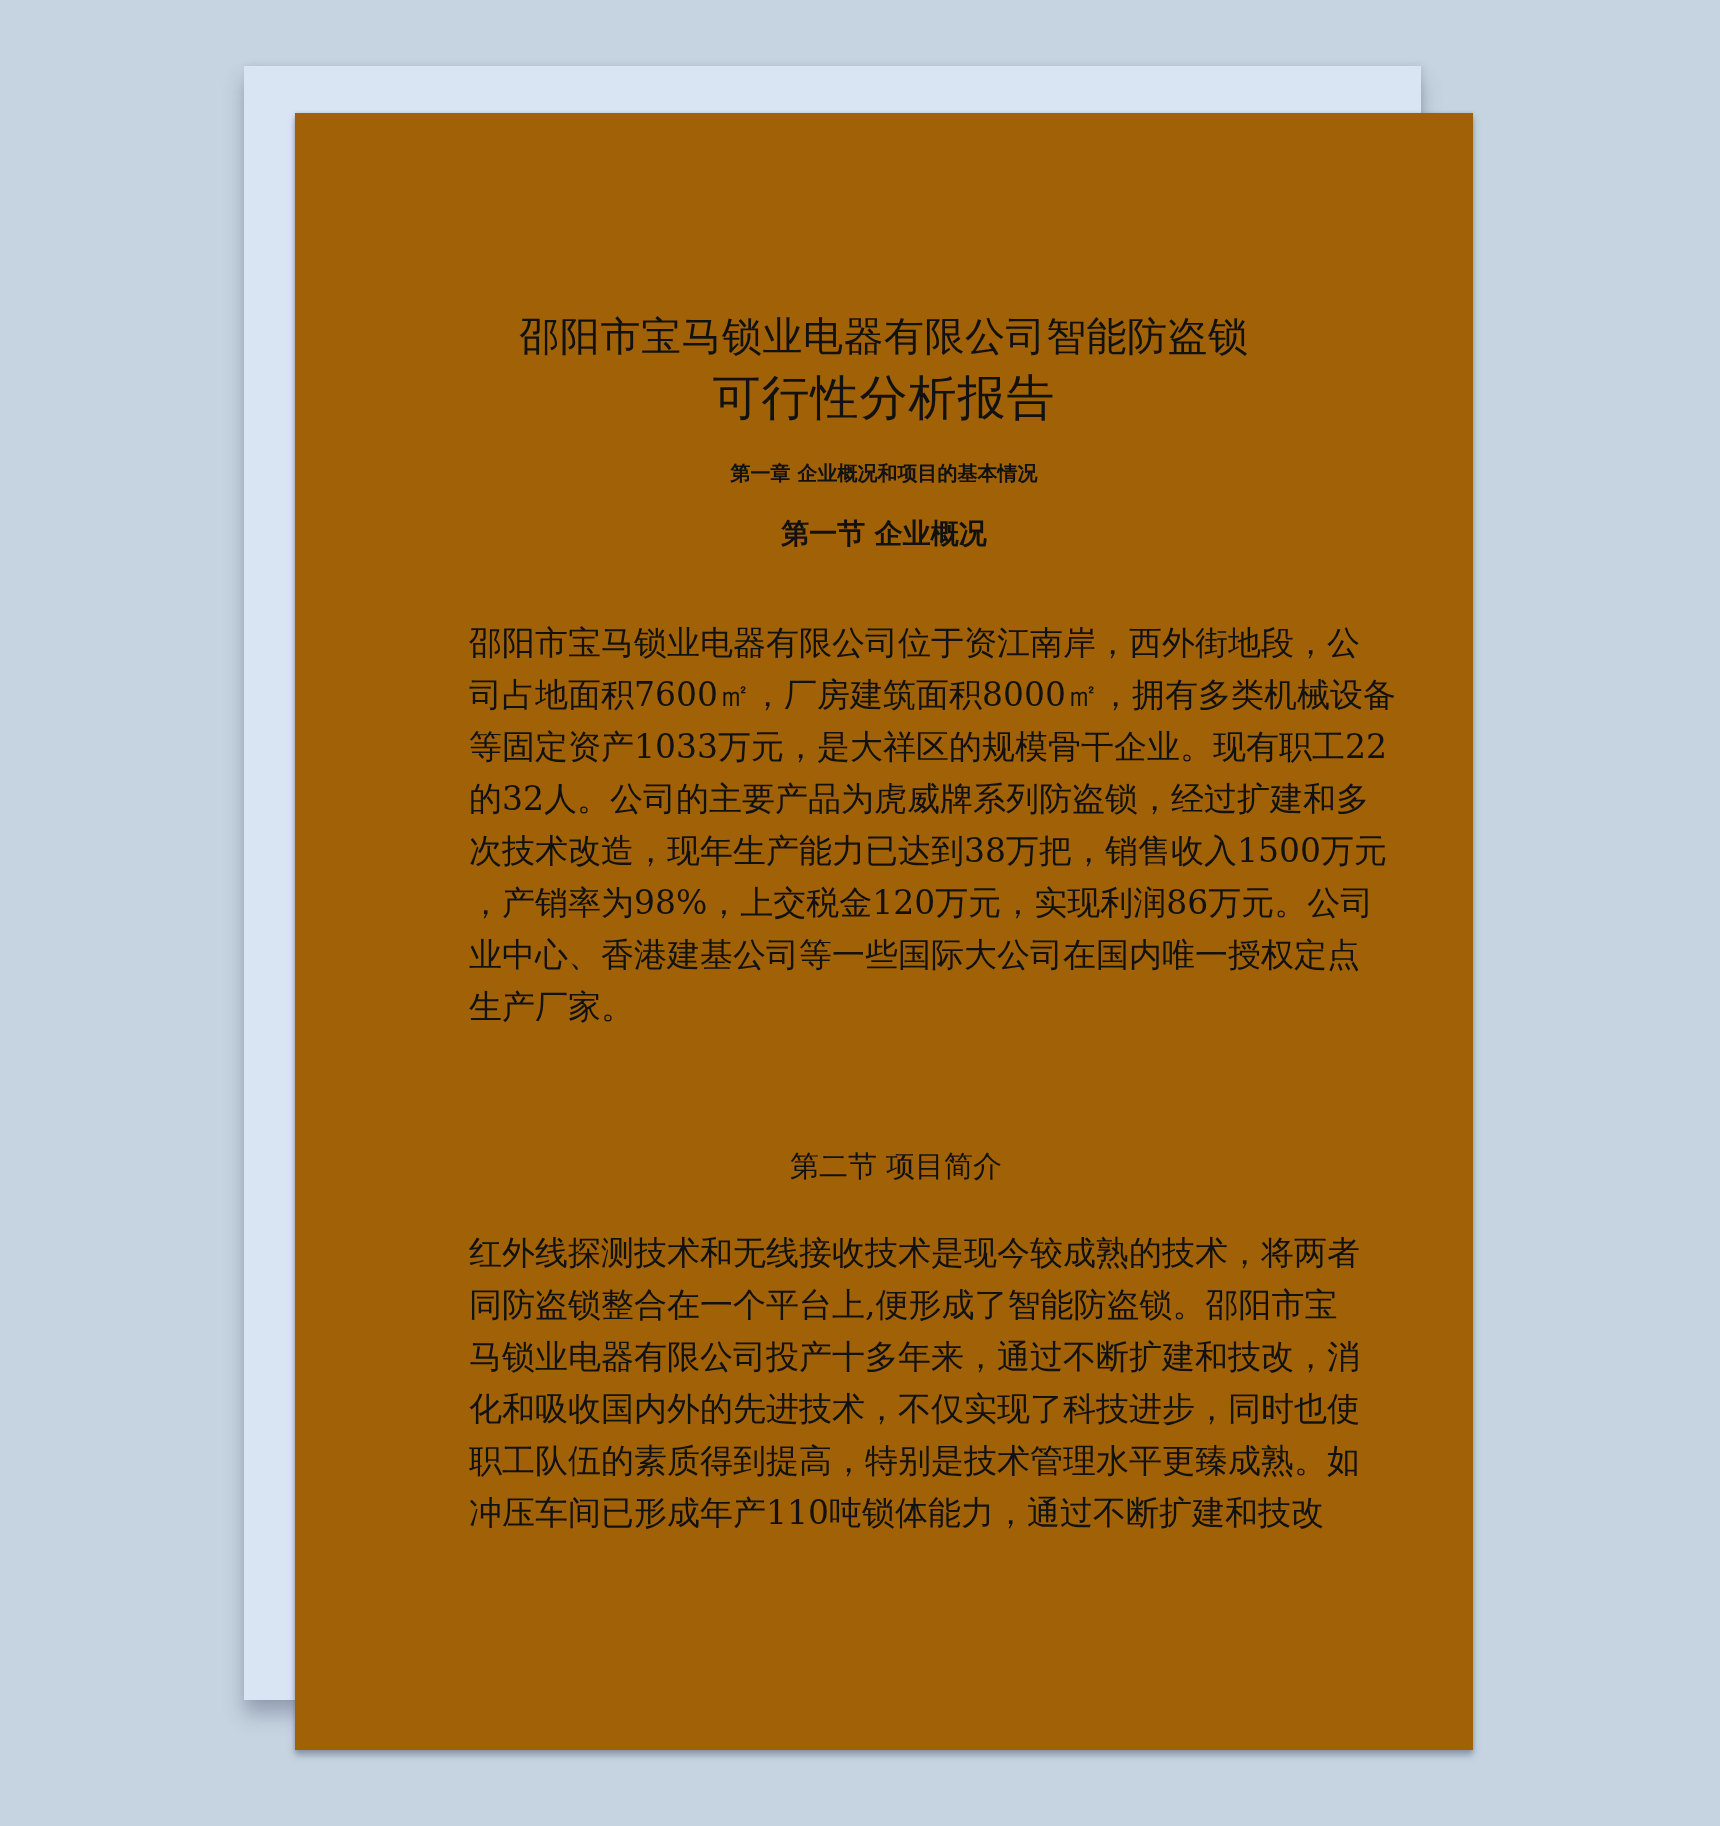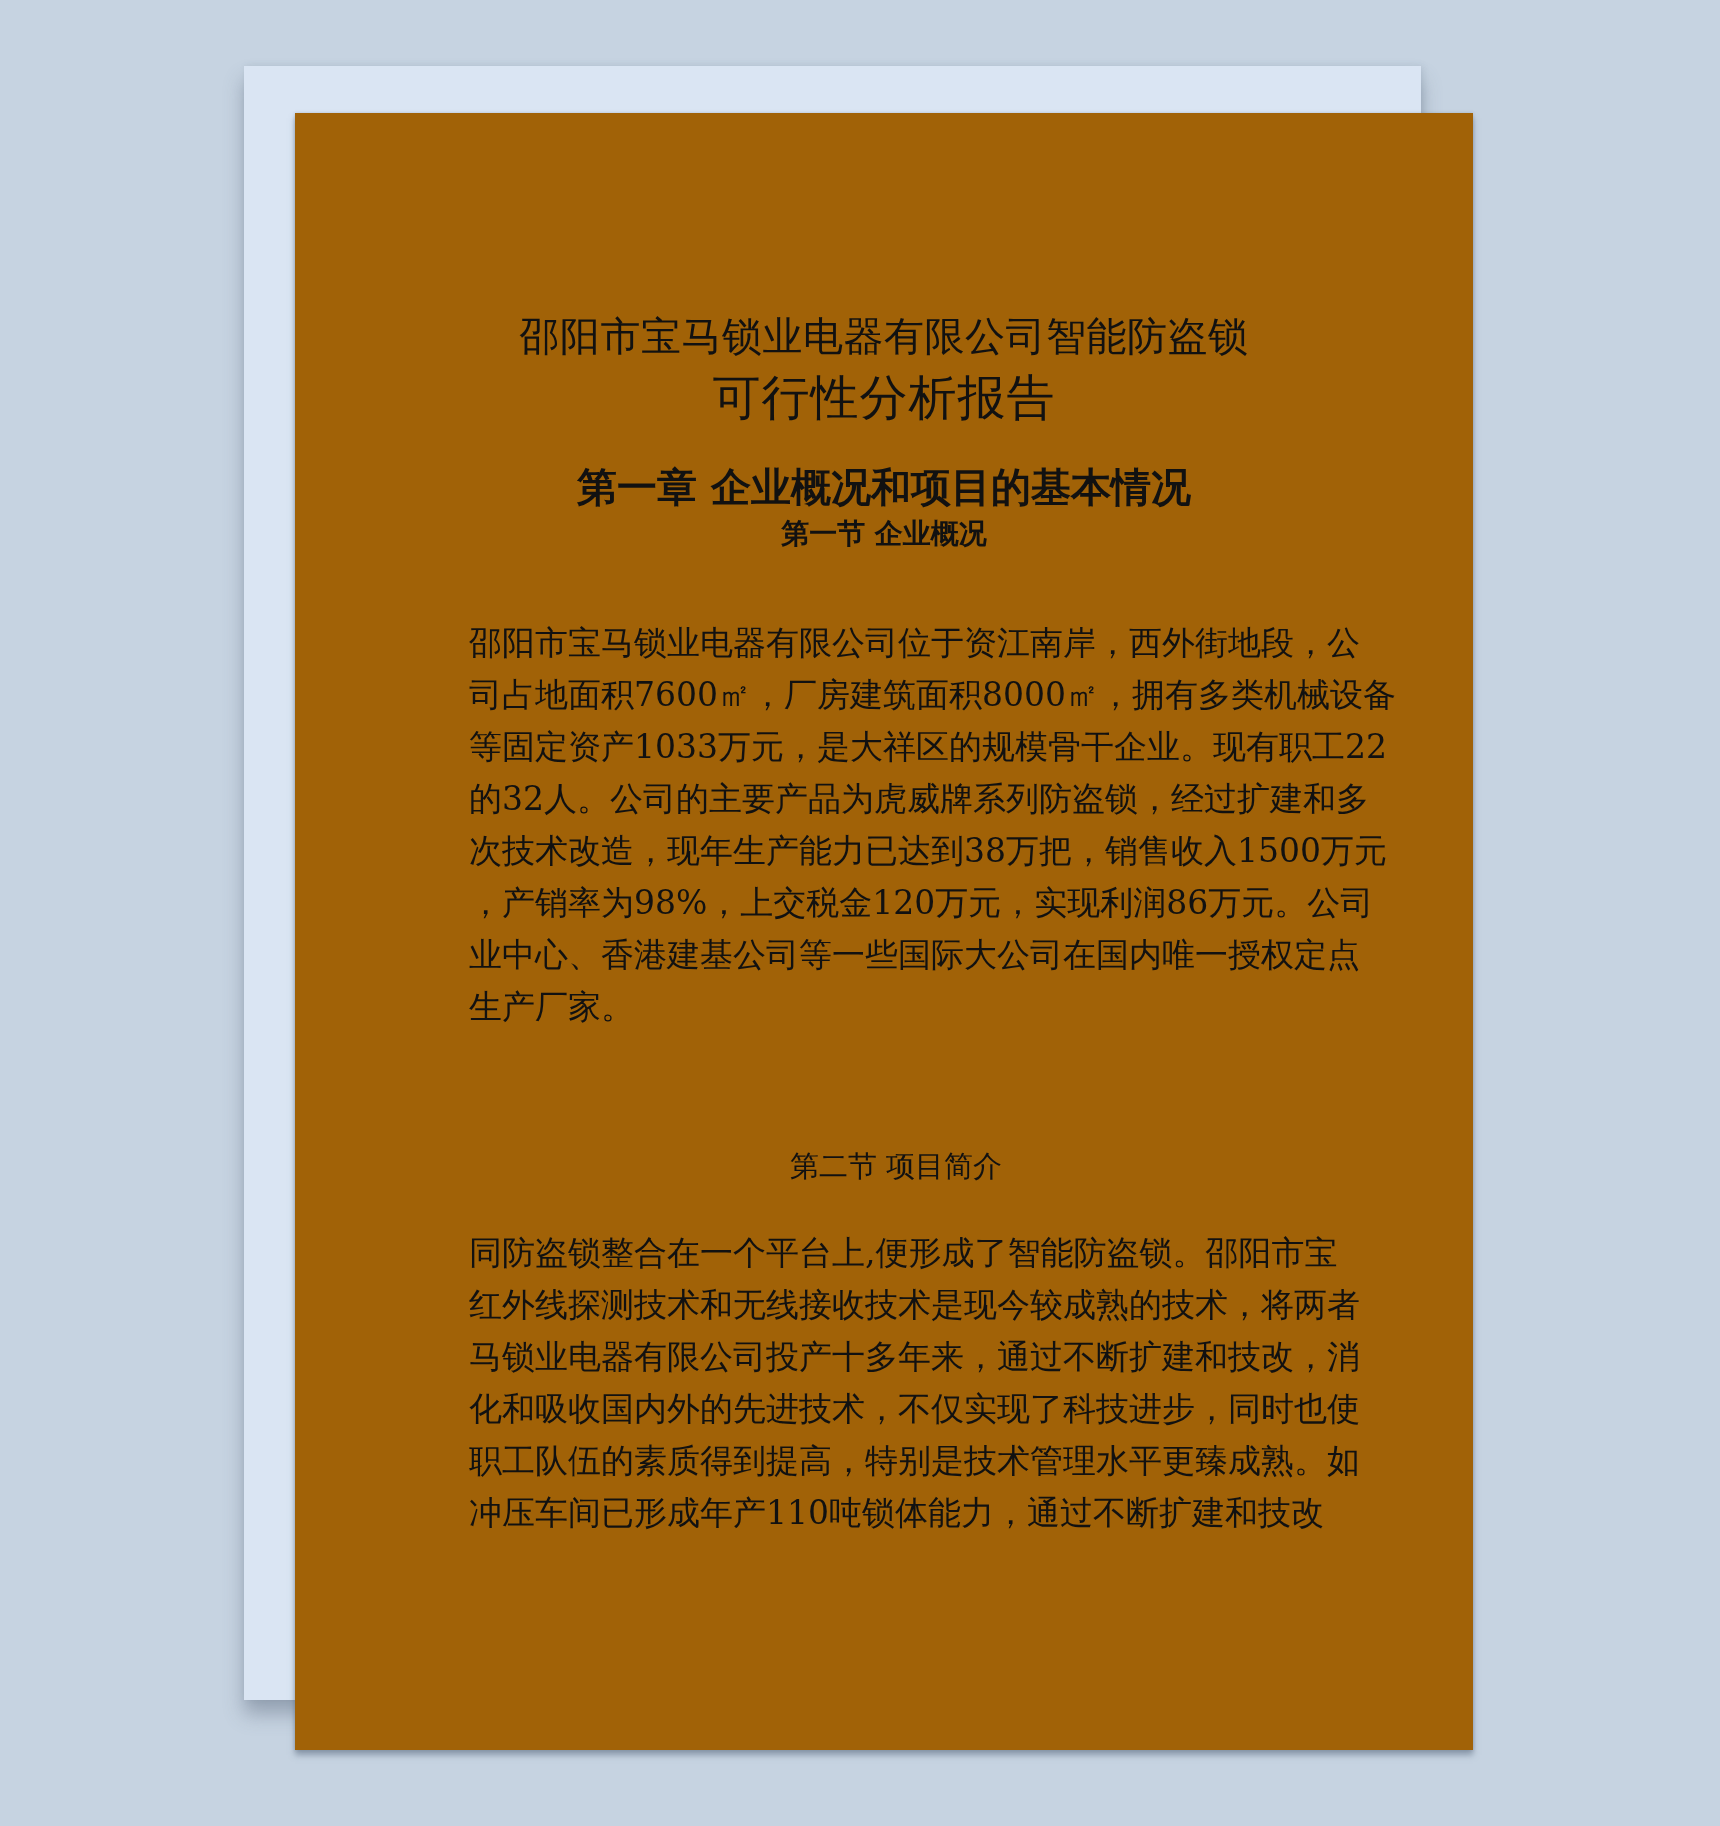--- a/index.html
+++ b/index.html
@@ -48,21 +48,21 @@
     font-size: 40px;
     letter-spacing: 0.5px;
   }
   .title-line2 {
     top: 253px;
     font-size: 48px;
     letter-spacing: 1px;
   }
   .chapter-heading {
     top: 347px;
-    font-size: 40px;
+    font-size: 20px;
     font-weight: bold;
   }
   .section-heading {
     top: 402px;
     font-size: 28px;
     font-weight: bold;
   }
   .section-heading-2 {
     position: absolute;
     left: 0;
@@ -118,21 +118,21 @@
     <span class="body-line">的32人。公司的主要产品为虎威牌系列防盗锁，经过扩建和多</span>
     <span class="body-line">次技术改造，现年生产能力已达到38万把，销售收入1500万元</span>
     <span class="body-line">，产销率为98%，上交税金120万元，实现利润86万元。公司</span>
     <span class="body-line">业中心、香港建基公司等一些国际大公司在国内唯一授权定点</span>
     <span class="body-line last">生产厂家。</span>
   </p>
 
   <h3 class="section-heading-2">第二节  项目简介</h3>
 
   <p class="body-para para-2">
+    <span class="body-line">红外线探测技术和无线接收技术是现今较成熟的技术，将两者</span>
     <span class="body-line">同防盗锁整合在一个平台上,便形成了智能防盗锁。邵阳市宝</span>
-    <span class="body-line">红外线探测技术和无线接收技术是现今较成熟的技术，将两者</span>
     <span class="body-line">马锁业电器有限公司投产十多年来，通过不断扩建和技改，消</span>
     <span class="body-line">化和吸收国内外的先进技术，不仅实现了科技进步，同时也使</span>
     <span class="body-line">职工队伍的素质得到提高，特别是技术管理水平更臻成熟。如</span>
     <span class="body-line">冲压车间已形成年产110吨锁体能力，通过不断扩建和技改</span>
   </p>
 
 </div>
 
 </body></html>

